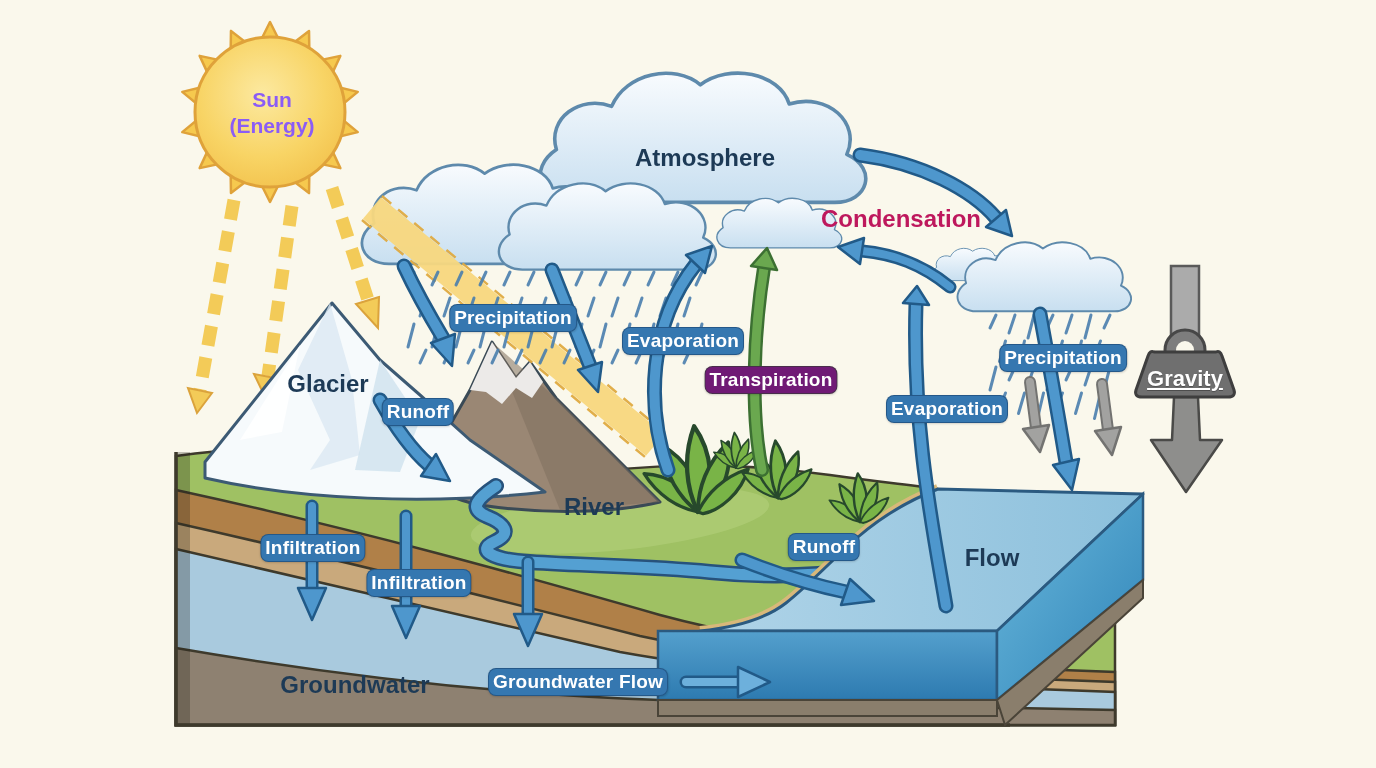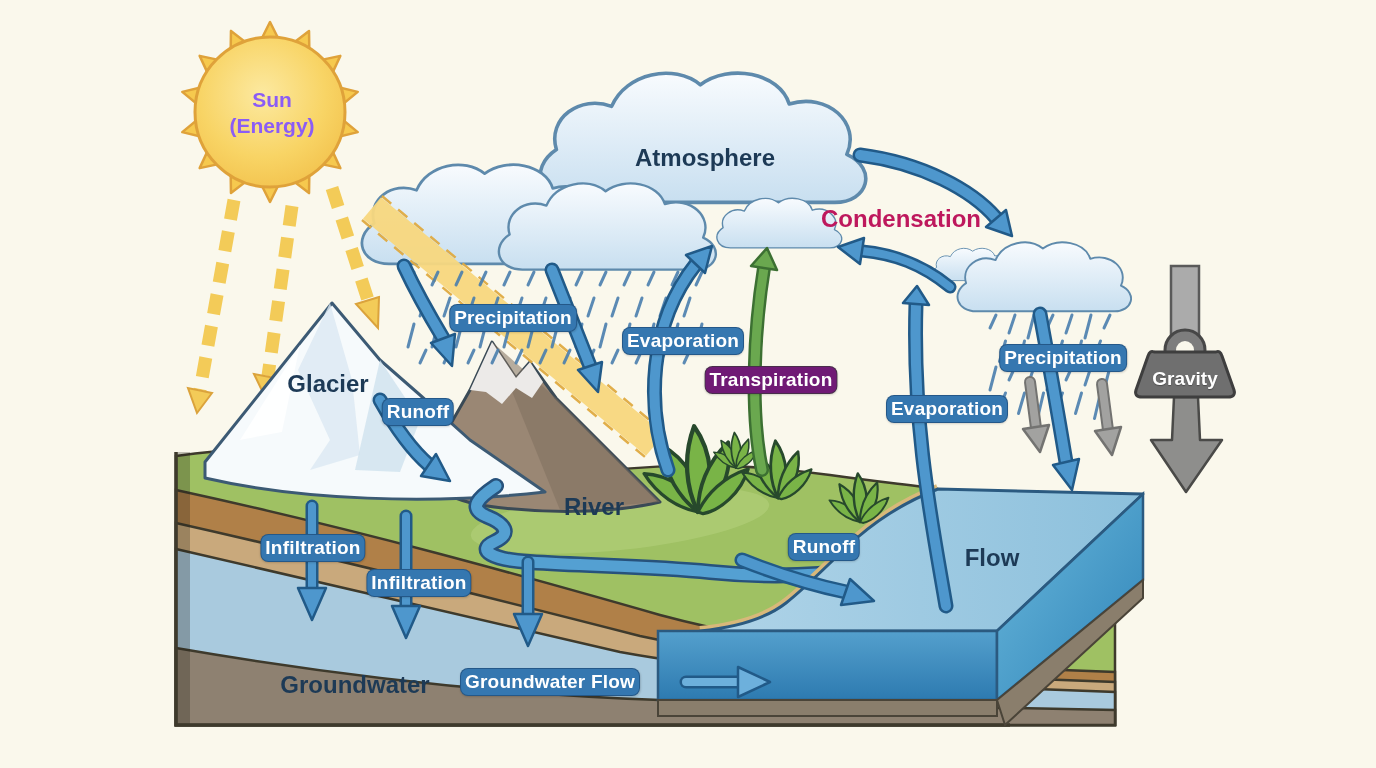--- a/index.html
+++ b/index.html
@@ -6,21 +6,21 @@
   #stage{position:relative;width:1376px;height:768px;background:#faf8ec;overflow:hidden;
          font-family:"Liberation Sans",sans-serif;}
   #art{position:absolute;left:0;top:0;}
   .badge{position:absolute;transform:translate(-50%,-50%);background:#3577b0;color:#fff;
          font-weight:bold;font-size:19px;padding:2px 4px;border-radius:8px;white-space:nowrap;
          border:1px solid rgba(15,50,90,.45);letter-spacing:.2px;box-shadow:0 1px 2px rgba(0,0,0,.15);}
   .badge.green{background:#701a75;border-color:rgba(25,70,25,.45);}
   .plain{position:absolute;transform:translate(-50%,-50%);color:#1d3a56;font-weight:bold;
          font-size:24px;white-space:nowrap;}
   .plain.darker{color:#be185d;}
-  .plain.white{color:#fff;font-size:19px;text-shadow:0 1px 1px rgba(0,0,0,.3);}
+  .plain.white{color:#fff;font-size:22px;text-shadow:0 1px 1px rgba(0,0,0,.3);text-decoration:underline;}
   .sun-label{position:absolute;transform:translate(-50%,-50%);color:#8b5cf6;font-weight:bold;
          font-size:21px;text-align:center;line-height:1.22;}
   .sun-label span{display:block;}
   
   .ao{fill:none;stroke:#215a88;stroke-width:15;stroke-linecap:round;}
   .ai{fill:none;stroke:#4e97cd;stroke-width:10;stroke-linecap:round;}
   .ao2{fill:none;stroke:#215a88;stroke-width:13;stroke-linecap:round;}
   .ai2{fill:none;stroke:#4e97cd;stroke-width:8;stroke-linecap:round;}
   .ah{fill:#4e97cd;stroke:#215a88;stroke-width:2.5;stroke-linejoin:round;}
   .to{fill:none;stroke:#3c7032;stroke-width:14;stroke-linecap:round;}
@@ -350,16 +350,16 @@
 <div class="badge" style="left:947px;top:409px">Evaporation</div>
 <div class="badge" style="left:1063px;top:358px">Precipitation</div>
 <div class="badge" style="left:418px;top:412px">Runoff</div>
 <div class="plain" style="left:328px;top:384px">Glacier</div>
 <div class="plain" style="left:594px;top:507px">River</div>
 <div class="badge" style="left:824px;top:547px">Runoff</div>
 <div class="plain" style="left:992px;top:558px">Flow</div>
 <div class="badge" style="left:313px;top:548px">Infiltration</div>
 <div class="badge" style="left:419px;top:583px">Infiltration</div>
 <div class="plain" style="left:355px;top:685px">Groundwater</div>
-<div class="badge" style="left:550px;top:682px">Groundwater Flow</div>
+<div class="badge" style="left:578px;top:682px">Groundwater Flow</div>
 <div class="plain white" style="left:1185px;top:379px">Gravity</div>
 
 </div>
 
 </body></html>

